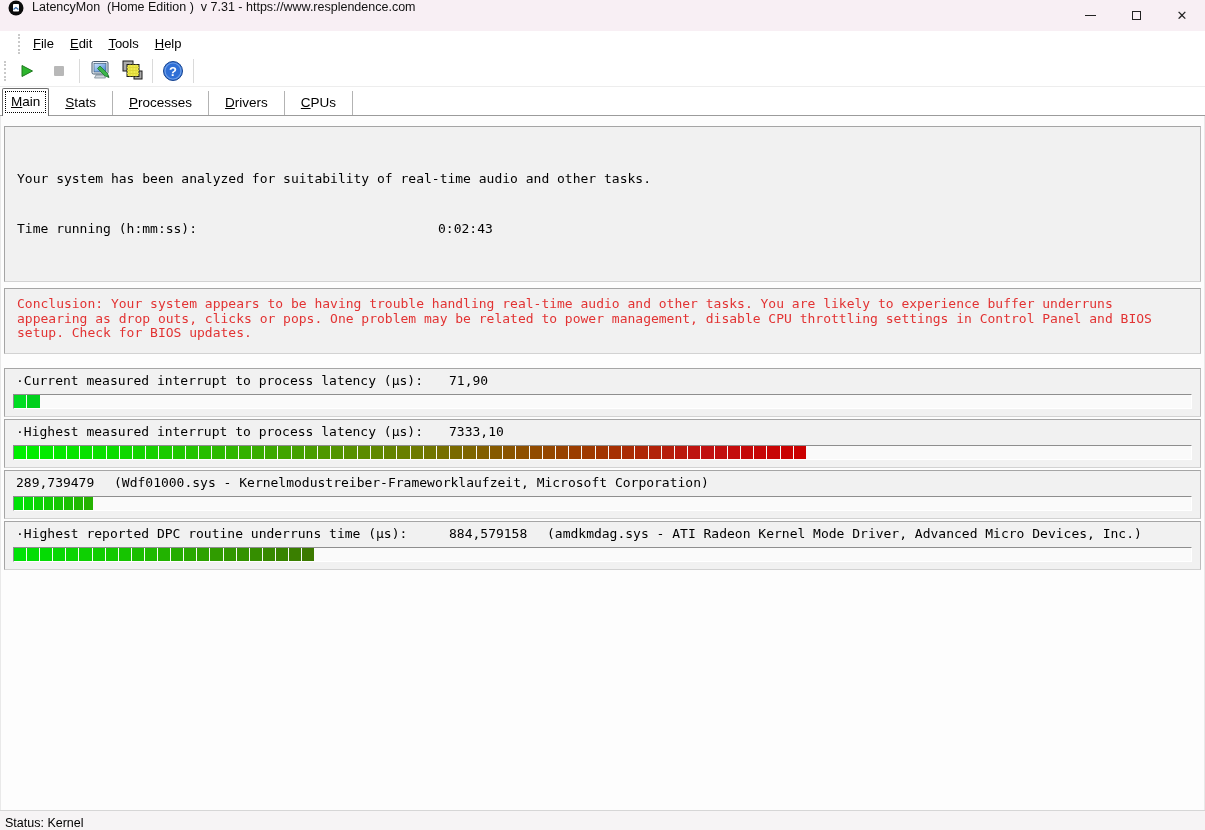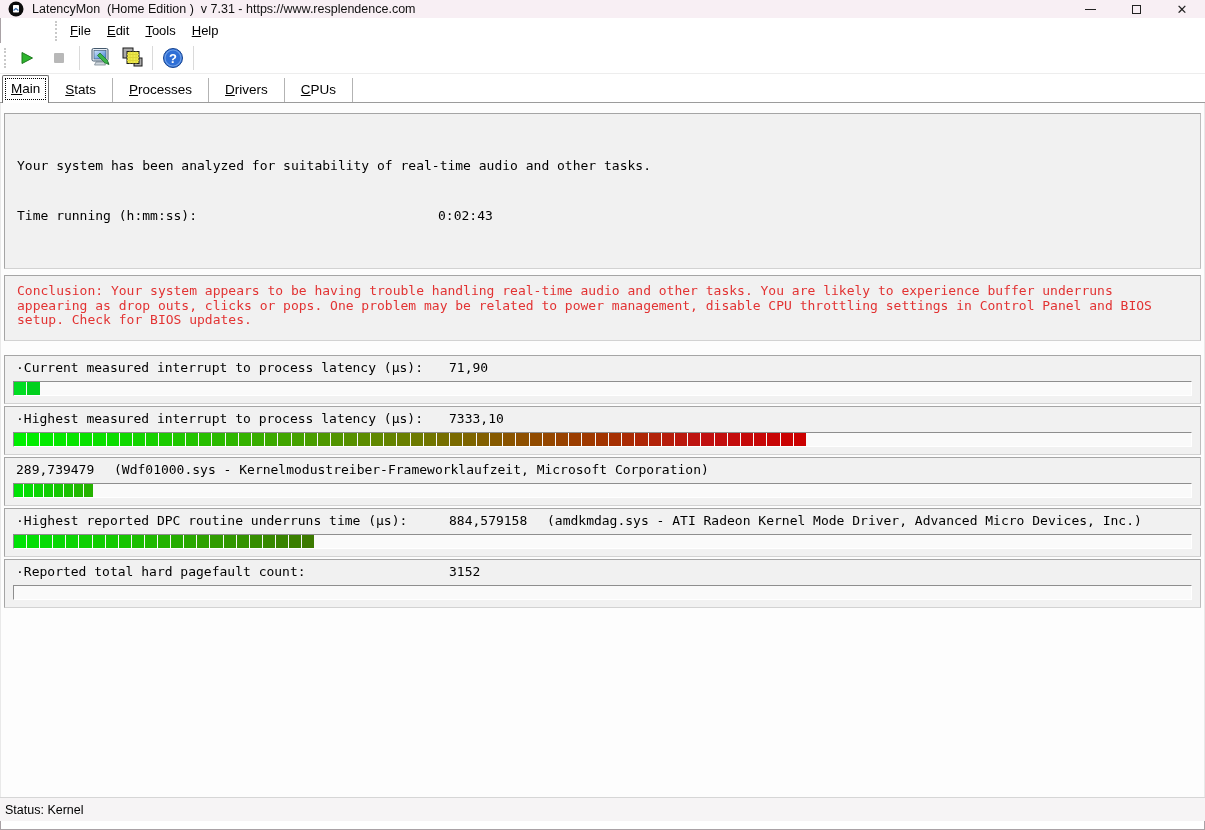--- a/index.html
+++ b/index.html
@@ -4,29 +4,29 @@
 <style>
   * { margin:0; padding:0; box-sizing:border-box; }
   html,body { width:1205px; height:830px; }
   body {
     font-family:"Liberation Sans", sans-serif;
     background:#ffffff; color:#000;
     overflow:hidden; position:relative;
     box-shadow: inset 0 0 0 1px #a9a2a6;
   }
   
-  .titlebar { height:18px; background:#f8eff4; display:flex; align-items:center; padding-left:8px; }
+  .titlebar { height:31px; background:#f8eff4; display:flex; padding-left:8px; }
   .title-text { margin-left:8px; font-size:12.5px; color:#111; white-space:pre; }
   .win-controls { margin-left:auto; display:flex; height:100%; }
   .win-btn { width:46px; height:100%; display:flex; align-items:center; justify-content:center; cursor:default; }
   .glyph-min { width:11px; height:1px; background:#222; }
   .glyph-max { width:9px; height:9px; border:1px solid #222; }
   .glyph-close { font-size:13px; color:#222; line-height:1; }
   
-  .menubar { height:25px; background:#fff; display:flex; align-items:center; padding-left:16px; font-size:13px;margin-left:37px; }
+  .menubar { height:25px; background:#fff; display:flex; align-items:center; padding-left:16px; font-size:13px; }
   .grip { width:3px; height:20px; border-left:2px dotted #c9c9c9; margin:0 4px 0 2px; }
   .menu-item { padding:3px 8px; }
   
   .toolbar { height:31px; background:#fff; display:flex; align-items:center; padding-left:2px; border-bottom:1px solid #ededed; }
   .tool-btn { width:32px; height:26px; display:flex; align-items:center; justify-content:center; }
   .tool-sep { width:1px; height:24px; background:#dadada; margin:0 4px; }
   
   .tabstrip { height:29px; background:#fff; display:flex; align-items:flex-end; padding-left:2px; border-bottom:1px solid #9b9b9b; font-size:13.5px; }
   .tab { height:24px; line-height:23px; padding:0 16px; border-right:1px solid #b3b3b3; color:#000; }
   .tab.active {
@@ -284,25 +284,19 @@
             <div class="seg" style="background: rgb(49, 151, 0);"></div>
             <div class="seg" style="background: rgb(51, 147, 0);"></div>
             <div class="seg" style="background: rgb(53, 142, 0);"></div>
             <div class="seg" style="background: rgb(55, 137, 0);"></div>
             <div class="seg" style="background: rgb(56, 132, 0);"></div>
             <div class="seg" style="background: rgb(58, 127, 0);"></div>
             <div class="seg" style="background: rgb(60, 122, 0);"></div>
           </div>
         </div>
       </div>
-      <div class="panel meter">
-        <div class="meter-label-row mono"><span class="m-label">·Reported total hard pagefault count:</span><span class="m-value">3152</span></div>
-        <div class="track">
-          <div class="fill" style="width: 0%;"></div>
-        </div>
-      </div>
     </div>
 
 </div>
 
 <div class="statusbar">
   <span>Status: Kernel</span>
 </div>
 
 </body></html>

